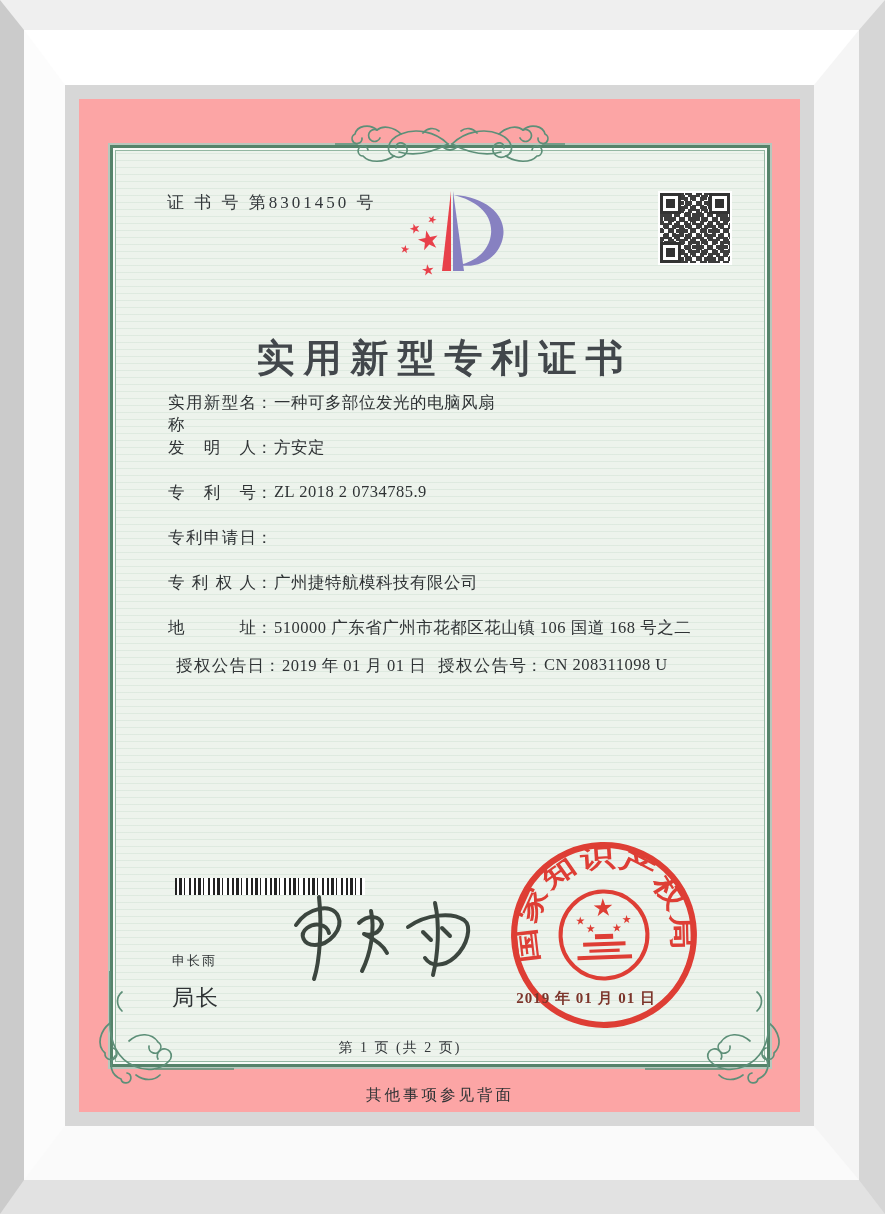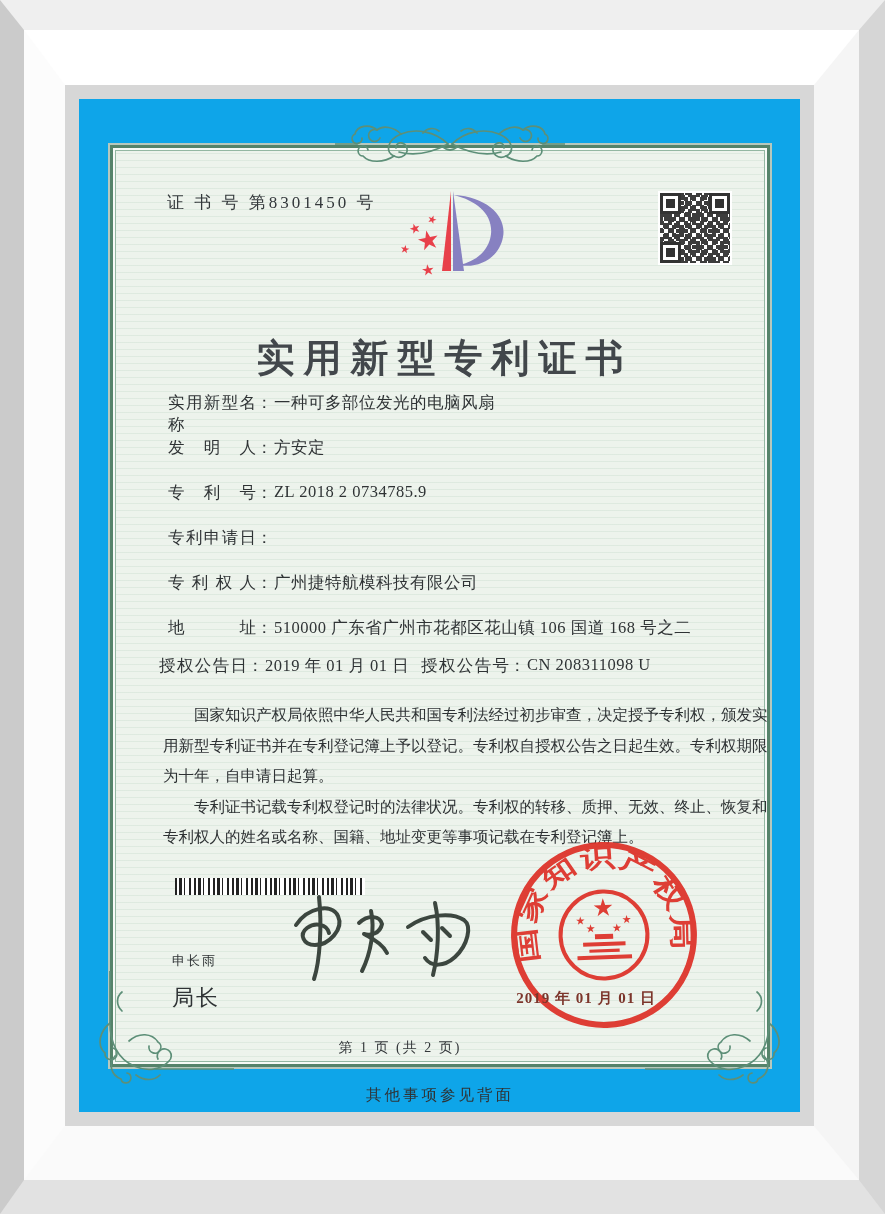--- a/index.html
+++ b/index.html
@@ -6,21 +6,21 @@
   .stage{position:relative;width:885px;height:1214px;background:#e9e9e9;overflow:hidden;
          font-family:"Liberation Serif","DejaVu Serif",serif;}
   
   .frame-bevel{position:absolute;inset:0;box-sizing:border-box;border-style:solid;
                border-width:30px 26px 34px 24px;
                border-color:#efefef #d6d6d6 #e2e2e2 #cbcbcb;}
   .frame-face{position:absolute;left:24px;top:30px;right:26px;bottom:34px;box-sizing:border-box;
               border-style:solid;border-width:55px 45px 54px 41px;
               border-color:#ffffff #f5f5f5 #fafafa #fcfcfc;background:#d7d7d7;}
   
-  .paper{position:absolute;left:79px;top:99px;width:721px;height:1013px;background:#0ea5e9;}
+  .paper{position:absolute;left:79px;top:99px;width:721px;height:1013px;background:#fca5a5;}
   .gborder{position:absolute;left:31px;top:46px;width:660px;height:922px;box-sizing:border-box;
            border:3px solid #55836a;
            box-shadow:0 0 0 2px #b7c8bd, inset 0 0 0 2px #f7faf7, inset 0 0 0 3px #93b7a2;
            background-color:#edf3ec;
            background-image:repeating-linear-gradient(0deg, rgba(121,170,139,0.13) 0 1px, rgba(255,255,255,0) 1px 7px);}
   .ornament-top{position:absolute;left:256px;top:20px;width:230px;height:50px;}
   .flourish{position:absolute;width:142px;height:118px;}
   .flourish.bl{left:13px;top:872px;}
   .flourish.br{right:13px;top:872px;transform:scaleX(-1);}
   
@@ -36,21 +36,21 @@
   .finder::after{content:"";width:9px;height:9px;background:#333;}
   .finder.tl{left:2px;top:2px;} .finder.tr{right:2px;top:2px;} .finder.bl{left:2px;bottom:2px;}
   .title{position:absolute;left:31px;top:205px;width:660px;text-align:center;
          font-size:38px;font-weight:bold;letter-spacing:9px;text-indent:9px;color:#42474b;margin-top:29px;}
   
   .fields{position:absolute;left:89px;top:293px;width:586px;}
   .frow{height:45px;display:flex;align-items:flex-start;font-size:16.5px;color:#2f3335;}
   .flabel{width:88px;text-align:justify;text-align-last:justify;}
   .fcolon{width:18px;}
   .fvalue{flex:1;letter-spacing:0.5px;}
-  .grant-row{position:absolute;left:80px;top:556px;width:600px;display:flex;font-size:16.5px;color:#2f3335;}
+  .grant-row{position:absolute;left:97px;top:556px;width:600px;display:flex;font-size:16.5px;color:#2f3335;}
   .grant-row .g1{width:262px;display:flex;} .grant-row .g2{flex:1;display:flex;}
   
   .body-text{position:absolute;left:84px;top:601px;width:606px;}
   .body-text p{margin:0;text-indent:2em;font-size:15.5px;line-height:30.5px;color:#2e3234;}
   
   .barcode{position:absolute;left:96px;top:779px;width:190px;height:17px;
     background:repeating-linear-gradient(90deg,#222 0 2px,#fff 2px 4px,#222 4px 7px,#fff 7px 9px,
                #222 9px 10px,#fff 10px 14px,#222 14px 16px,#fff 16px 19px);}
   .signer-title{position:absolute;left:93px;top:868px;font-size:22px;color:#2f3335;letter-spacing:2px;margin-top:16px;}
   .signer-name{position:absolute;left:93px;top:853px;font-size:13px;color:#2f3335;letter-spacing:2px;}
@@ -177,24 +177,20 @@
         <span class="fcolon">：</span>
         <span class="fvalue">2019 年 01 月 01 日</span>
       </div>
       <div class="g2">
         <span class="flabel">授权公告号</span>
         <span class="fcolon">：</span>
         <span class="fvalue">CN 208311098 U</span>
       </div>
     </div>
 
-    <div class="body-text">
-      <p>国家知识产权局依照中华人民共和国专利法经过初步审查，决定授予专利权，颁发实用新型专利证书并在专利登记簿上予以登记。专利权自授权公告之日起生效。专利权期限为十年，自申请日起算。</p>
-      <p>专利证书记载专利权登记时的法律状况。专利权的转移、质押、无效、终止、恢复和专利权人的姓名或名称、国籍、地址变更等事项记载在专利登记簿上。</p>
-    </div>
 
     <div class="barcode"></div>
     <div class="signer-title">局长</div>
     <div class="signer-name">申长雨</div>
 
     <svg class="signature" viewBox="0 0 215 108">
       <g fill="none" stroke="#3c463f" stroke-width="4" stroke-linecap="round" stroke-linejoin="round">
         <path d="M22,40 C34,22 58,18 64,31 C70,44 55,60 41,60 C29,60 25,49 33,43 C41,37 53,39 55,48"></path>
         <path d="M45,12 C48,40 46,76 40,94"></path>
         <path d="M97,26 C101,44 97,68 88,86"></path>

